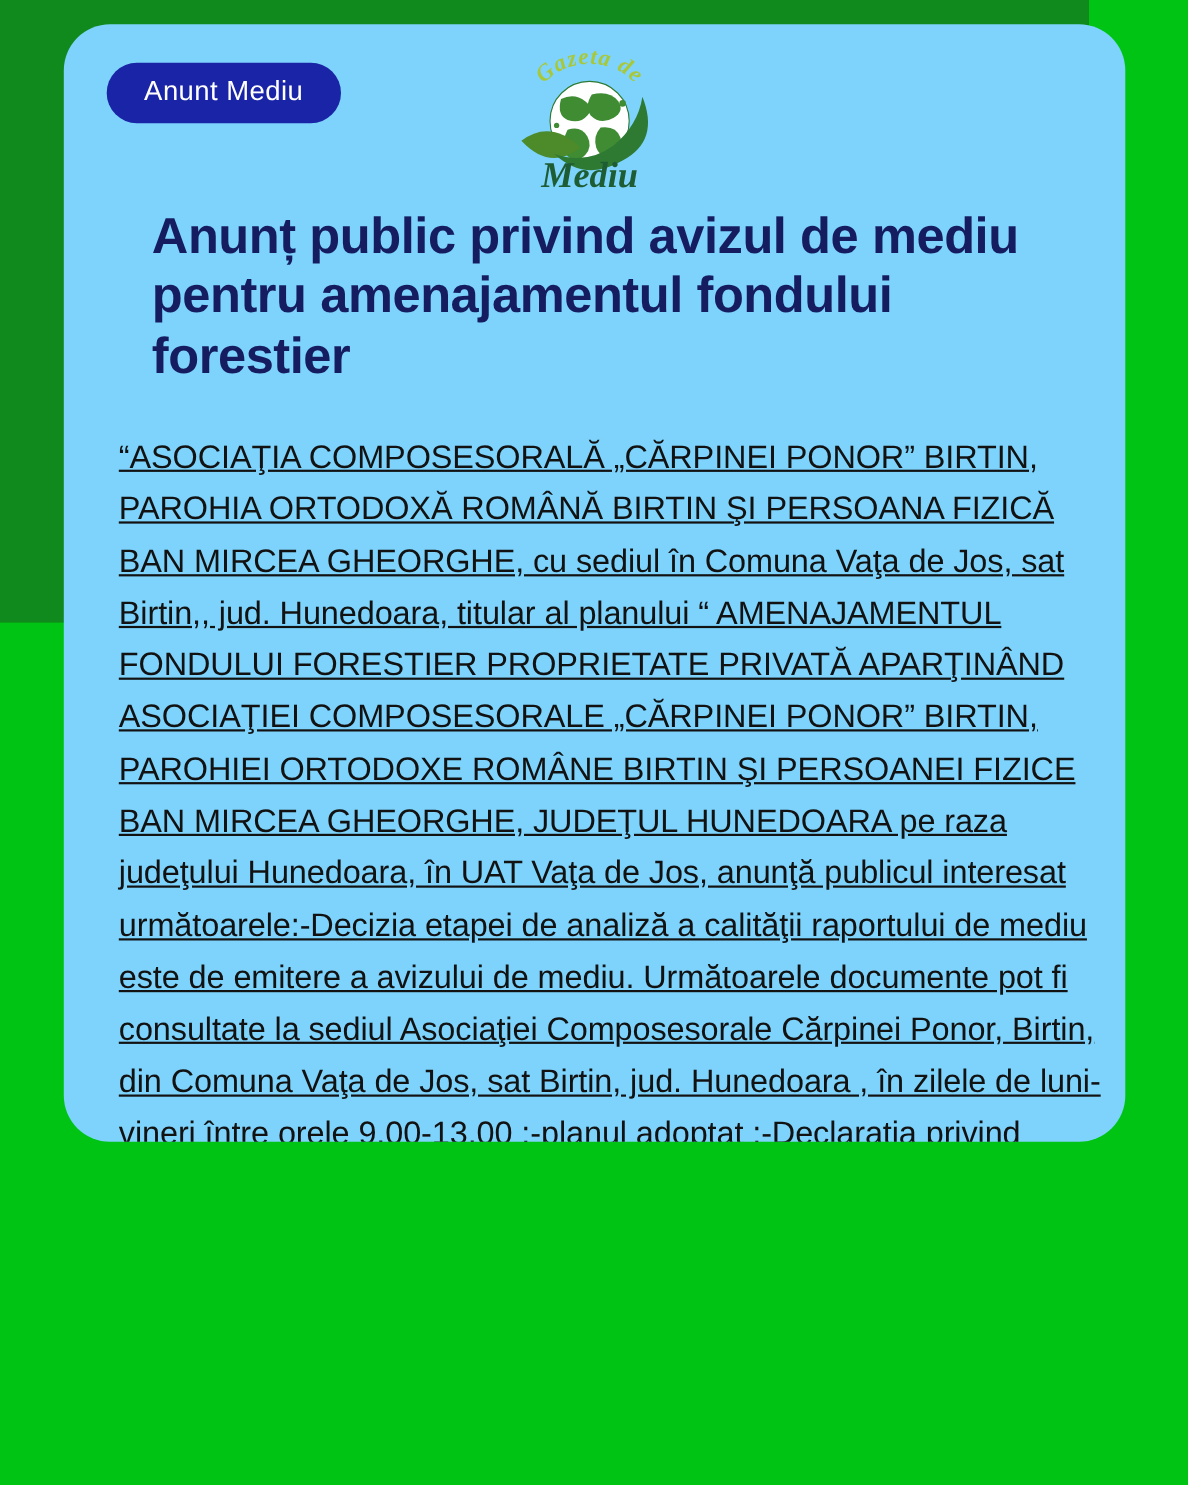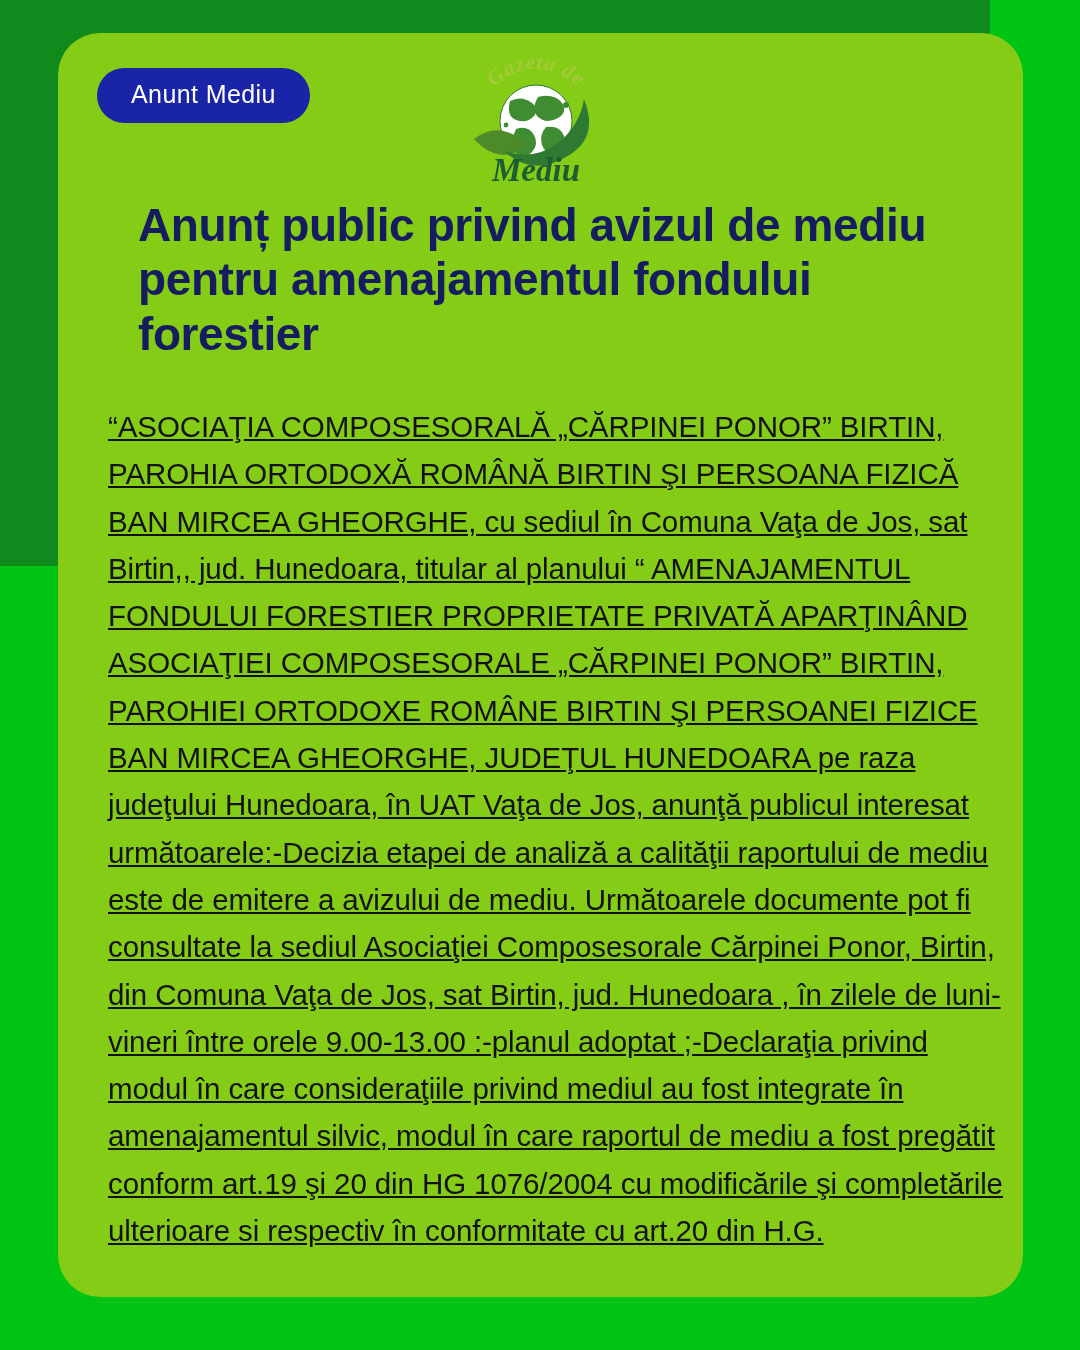--- a/index.html
+++ b/index.html
@@ -29,24 +29,24 @@
     left: 0; top: 0;
     width: 1080px;
     height: 1350px;
     background: transparent;
   }
 
   
   #card {
     position: absolute;
     left: 58px;
-    top: 33px;
+    top: 22px;
     width: 965px;
-    height: 1264px;
-    background: #84cc16;
+    height: 1016px;
+    background: #7dd3fc;
     border-radius: 42px;
     overflow: hidden;
   }
 
   
   #header-row {
     position: absolute;
     left: 0; top: 0;
     width: 100%;
     height: 160px;

